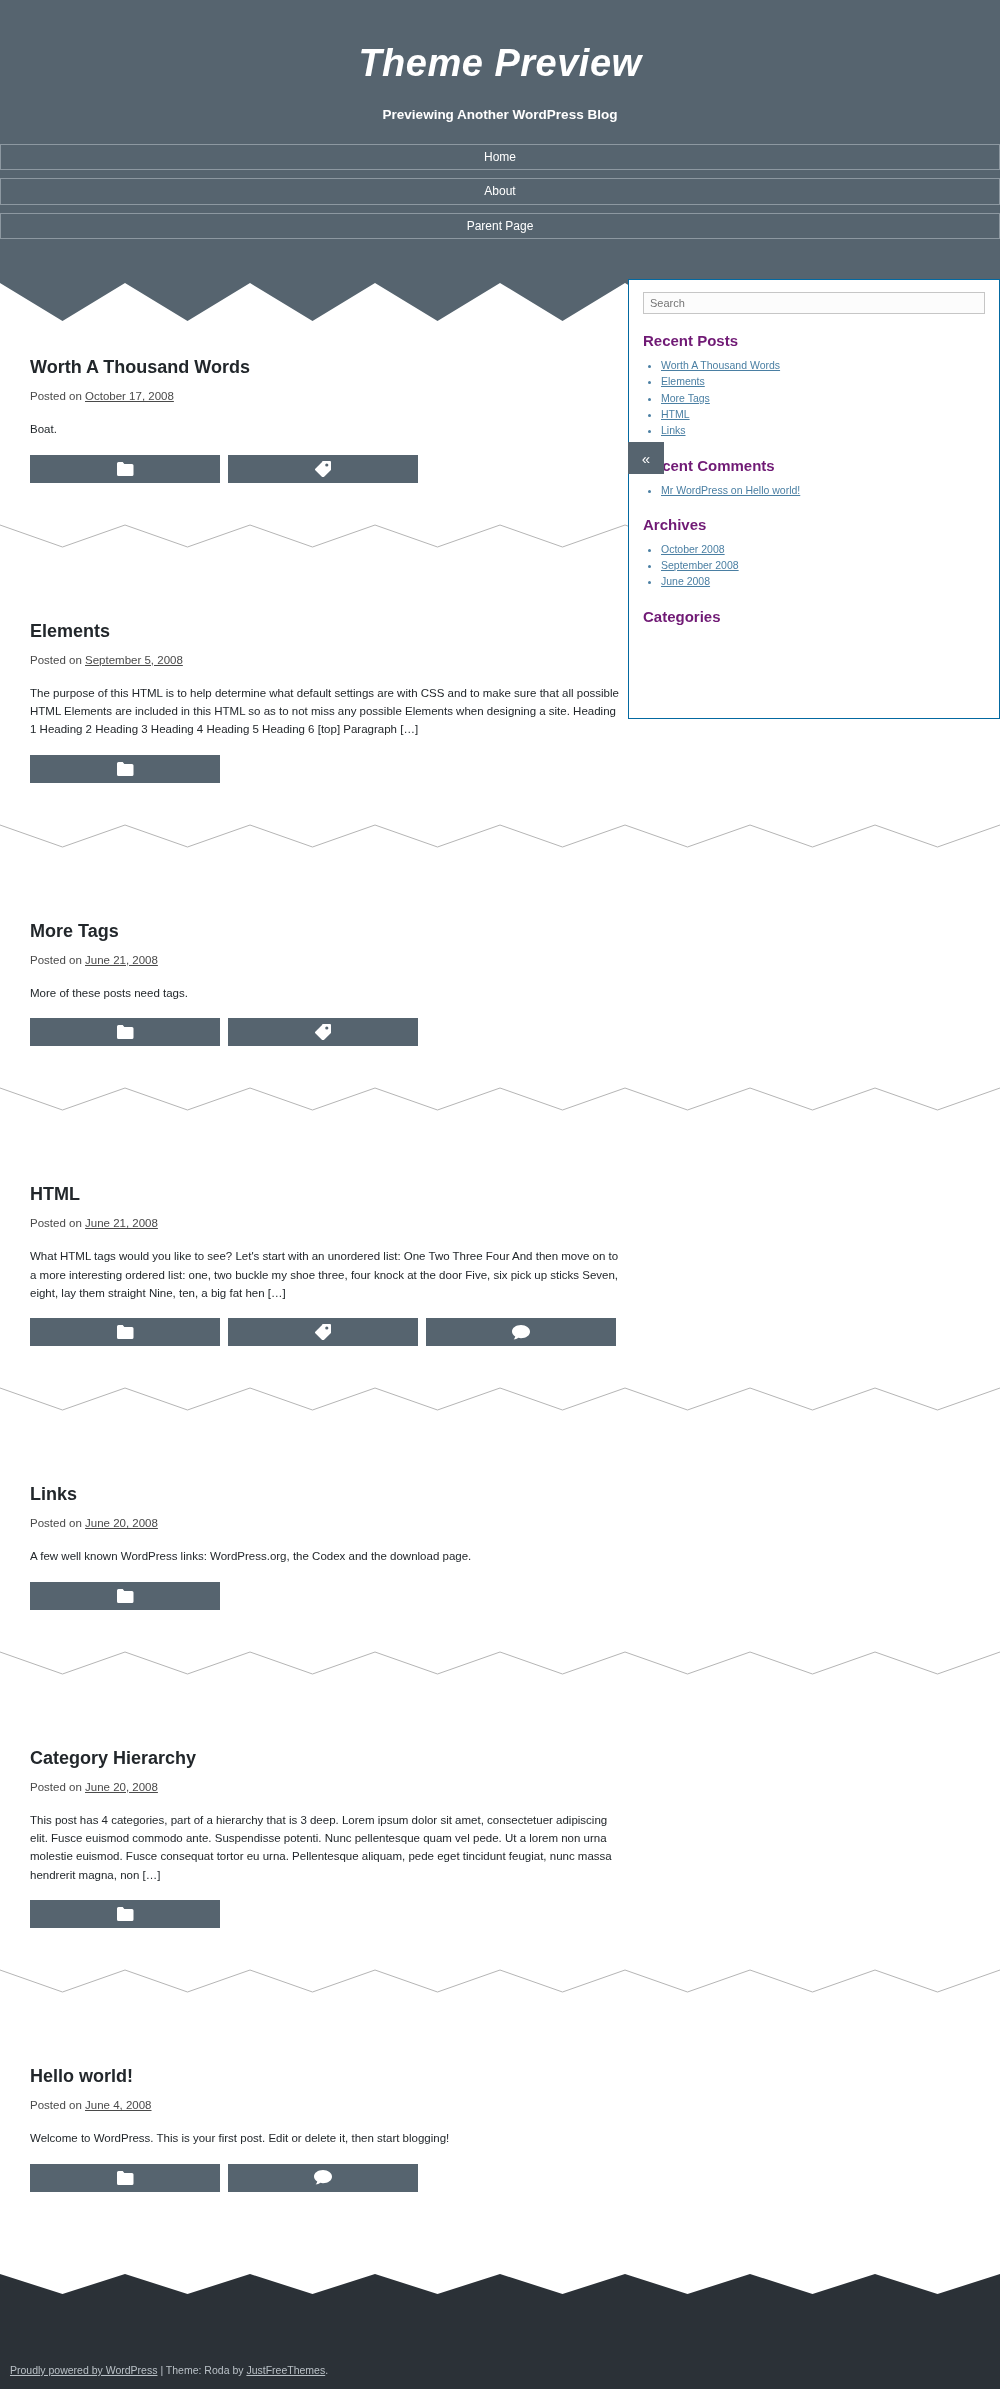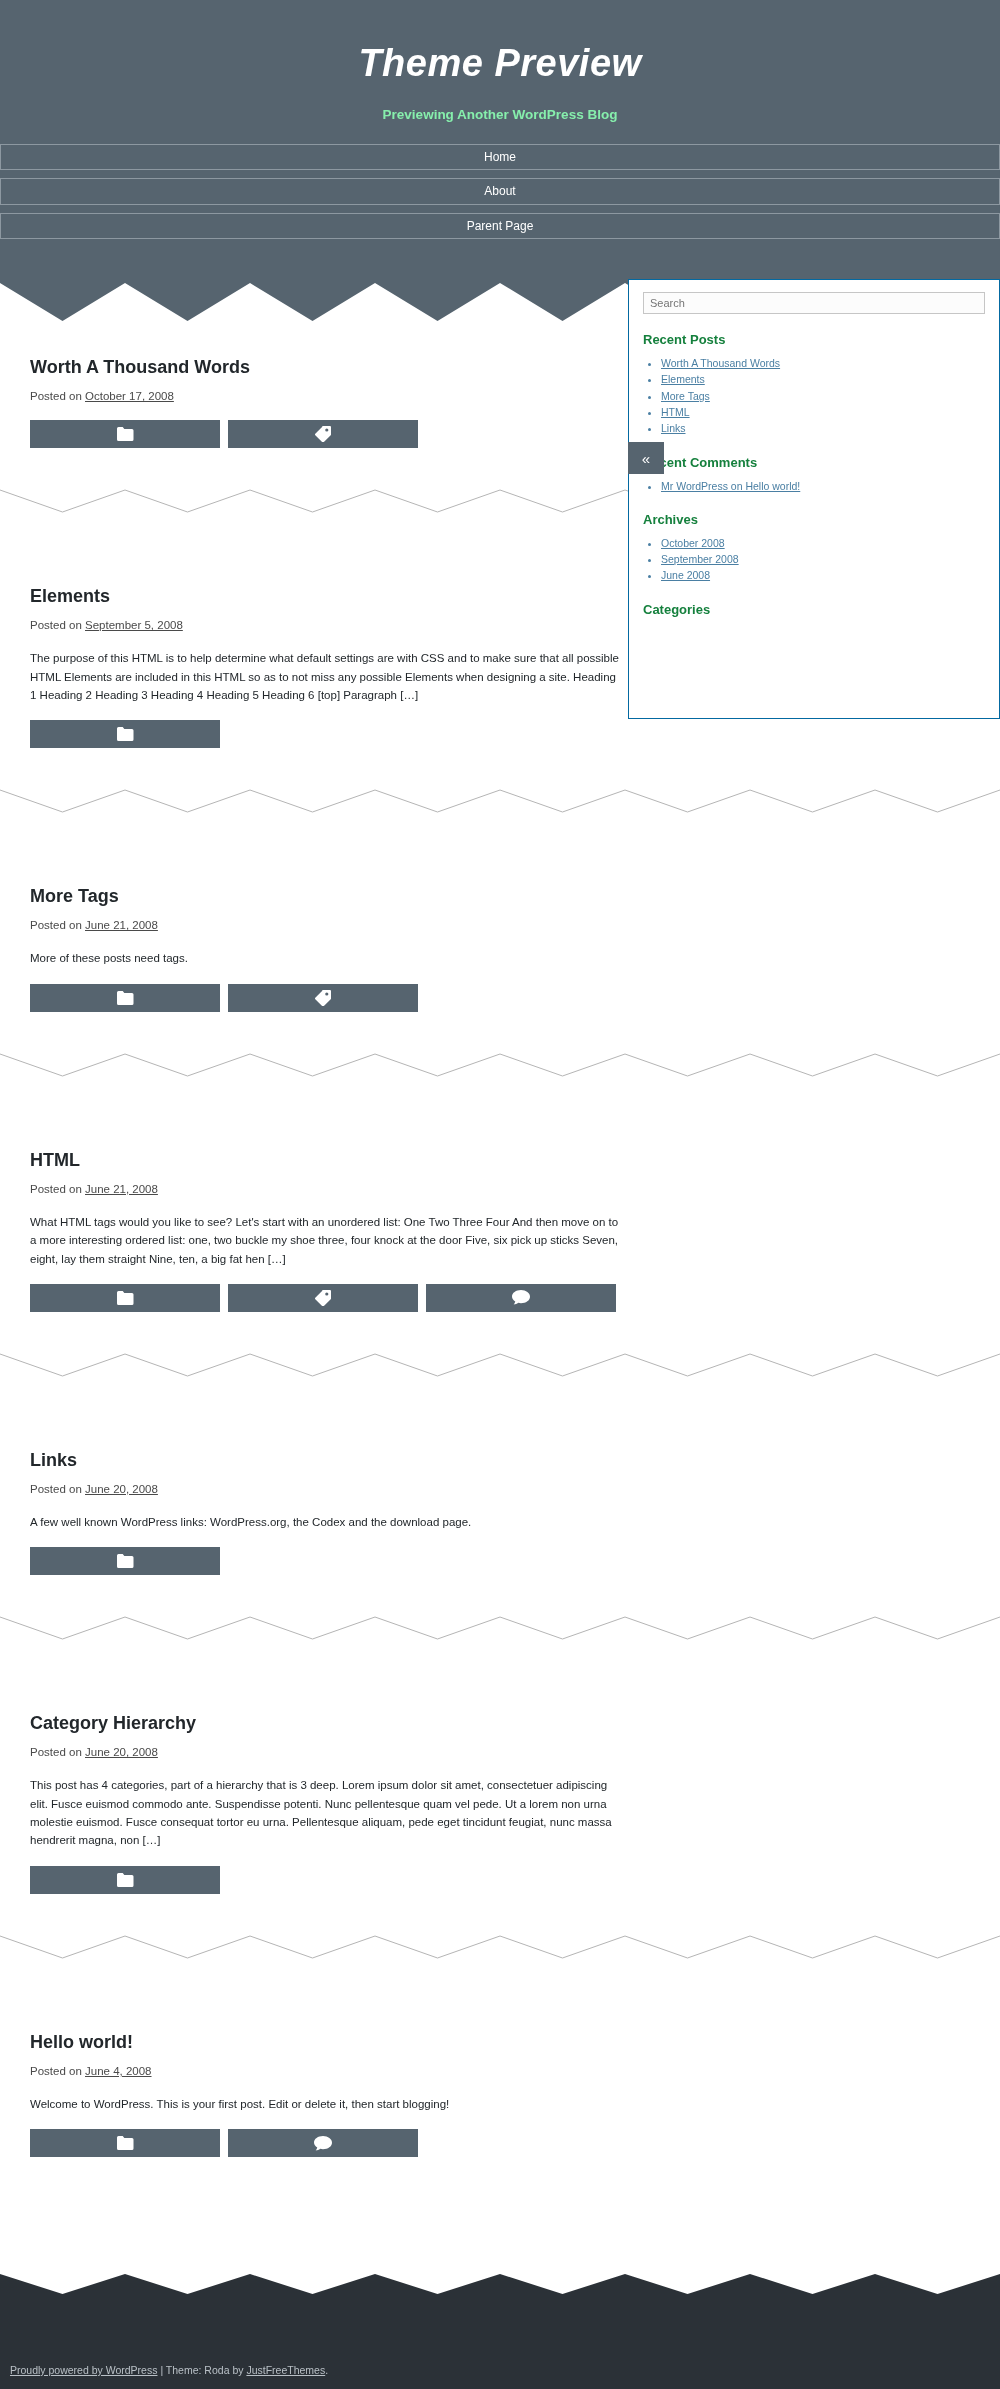--- a/index.html
+++ b/index.html
@@ -25,21 +25,21 @@
   }
   .site-title {
     color: #ffffff;
     font-size: 38px;
     font-weight: bold;
     margin: 0 0 22px 0;
     letter-spacing: 0.5px;
     font-style: italic;
   }
   .site-description {
-    color: #86efac;
+    color: #ffffff;
     font-size: 13.5px;
     font-weight: bold;
     margin: 0 0 22px 0;
   }
   .main-nav {
     display: flex;
     justify-content: center;
     gap: 8px;
     flex-direction: column;
   }
@@ -142,23 +142,23 @@
     height: 22px;
     border: 1px solid #c6c6c6;
     background: #fcfcfc;
     font-size: 11px;
     color: #777;
     padding: 2px 6px;
     margin-bottom: 18px;
     font-family: "Liberation Sans", sans-serif;
   }
   .widget-title {
-    font-size: 13px;
+    font-size: 15px;
     font-weight: bold;
-    color: #15803d;
+    color: #701a75;
     margin: 0 0 8px 0;
   }
   .widget { margin-bottom: 18px; }
   .widget ul {
     margin: 0;
     padding-left: 18px;
     list-style: disc;
   }
   .widget li {
     font-size: 10.5px;
@@ -238,20 +238,21 @@
 
 <div class="site-content">
   <div class="content-inner">
 
     <article class="post">
       <h2 class="entry-title">Worth A Thousand Words</h2>
       <div class="entry-meta">
         <span>Posted on</span>
         <a href="#">October 17, 2008</a>
       </div>
+      <p class="entry-summary">Boat.</p>
       <div class="entry-footer">
         <div class="meta-btn">
           <span>
             <svg width="17" height="14" viewBox="0 0 17 14">
                 <path fill="#ffffff" d="M0 1.5A1.5 1.5 0 0 1 1.5 0h4.2l1.6 2H15a1.5 1.5 0 0 1 1.5 1.5v9A1.5 1.5 0 0 1 15 14H1.5A1.5 1.5 0 0 1 0 12.5z"></path>
               </svg>
           </span>
         </div>
         <div class="meta-btn">
           <span>

